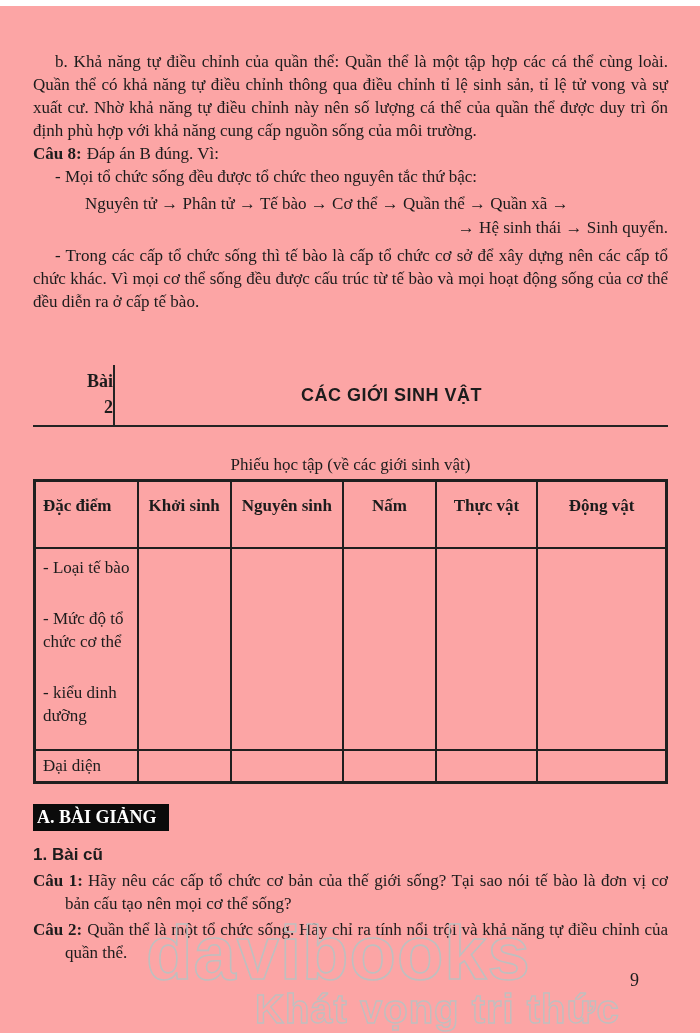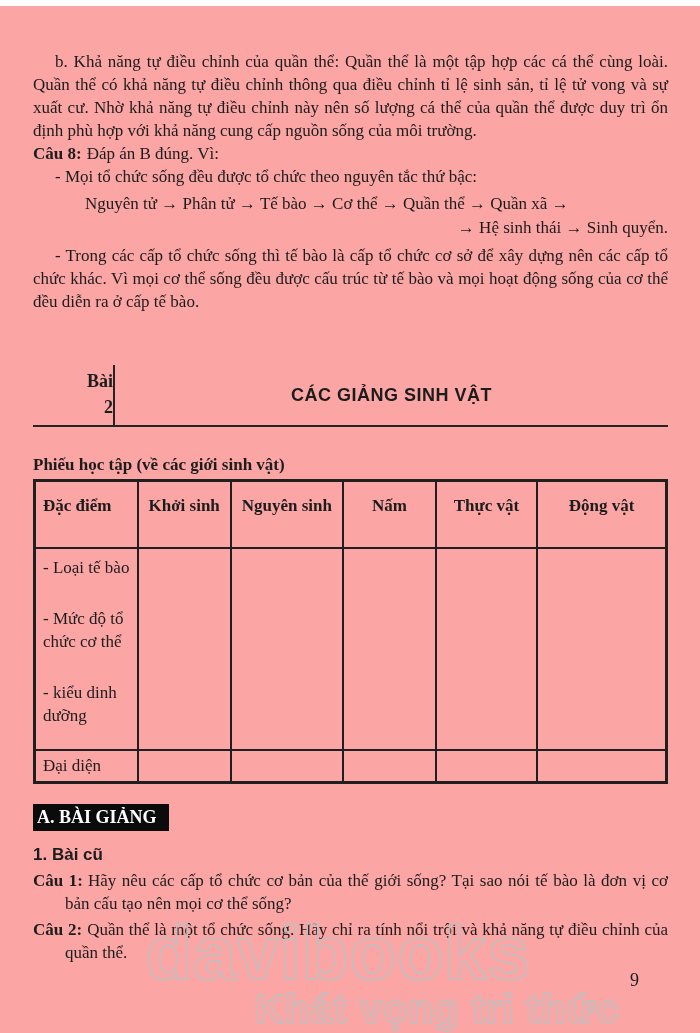--- a/index.html
+++ b/index.html
@@ -38,21 +38,21 @@
     font-weight:bold; font-size:18px; line-height:26px;
     padding:3px 0 5px 0;
   }
   .lesson-title {
     flex:1; display:flex; align-items:center; justify-content:center;
     font-family:"Liberation Sans", sans-serif;
     font-weight:bold; font-size:18px; letter-spacing:0.5px;
   }
 
   
-  .ws-title { margin-top:26px; line-height:23px;font-weight:bold; }
+  .ws-title { text-align:center; margin-top:26px; line-height:23px; }
   table.ws {
     border-collapse:collapse; table-layout:fixed;
     width:635px; margin-top:3px;
     border:3px solid #1f1f1f;
   }
   table.ws th, table.ws td { border:2px solid #1f1f1f; }
   table.ws th {
     font-size:17px; font-weight:bold; line-height:24px;
     vertical-align:top; padding-top:12px; height:52px;
     text-align:center;
@@ -111,21 +111,21 @@
     <p class="hier1">Nguyên tử  → Phân tử → Tế bào → Cơ thể  → Quần thể → Quần xã →</p>
     <p class="hier2">→ Hệ sinh thái  → Sinh quyển.</p>
 
     <p class="body-line justify indent pt2">- Trong các cấp tổ chức sống thì tế bào là cấp tổ chức cơ sở để xây dựng nên các cấp tổ chức khác. Vì mọi cơ thể sống đều được cấu trúc từ tế bào và mọi hoạt động sống của cơ thể đều diễn ra ở cấp tế bào.</p>
 
     <div class="lesson-header">
       <div class="lesson-badge">
         <div>Bài</div>
         <div>2</div>
       </div>
-      <div class="lesson-title">CÁC GIẢNG SINH VẬT</div>
+      <div class="lesson-title">CÁC GIỚI SINH VẬT</div>
     </div>
 
     <p class="ws-title">Phiếu học tập (về các giới sinh vật)</p>
 
     <table class="ws">
       <colgroup>
         <col style="width:102px">
           <col style="width:92px">
           <col style="width:111px">
         <col style="width:92px">

